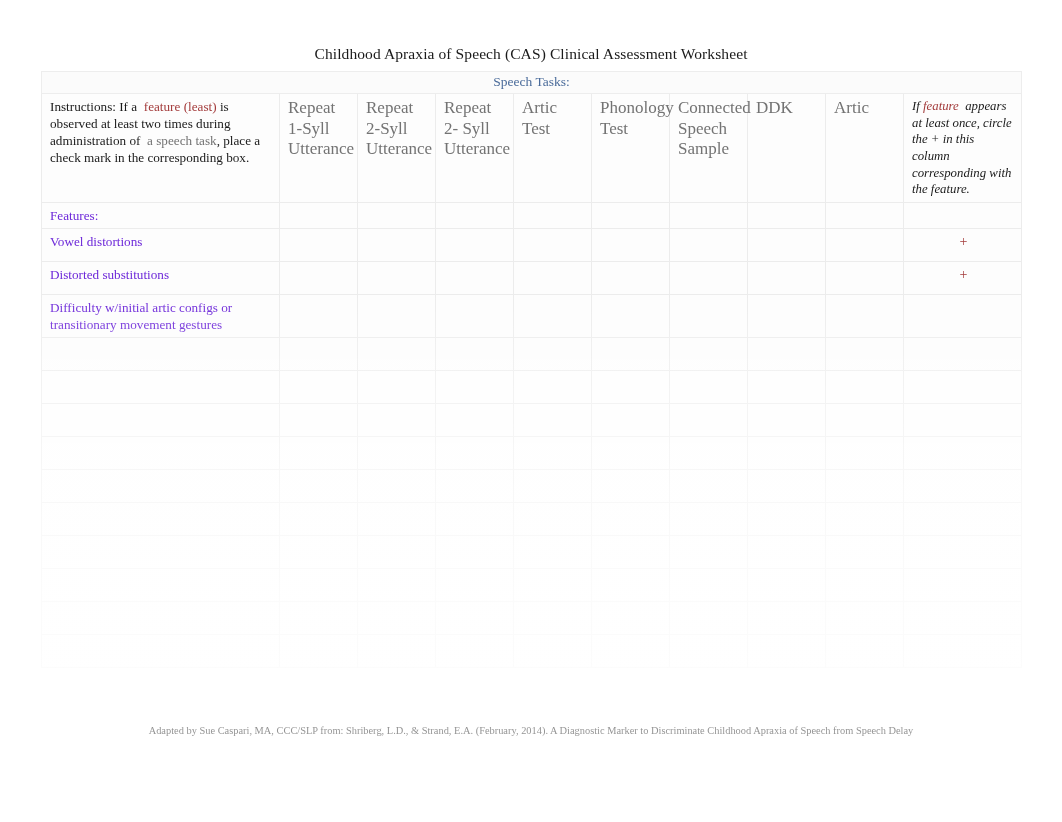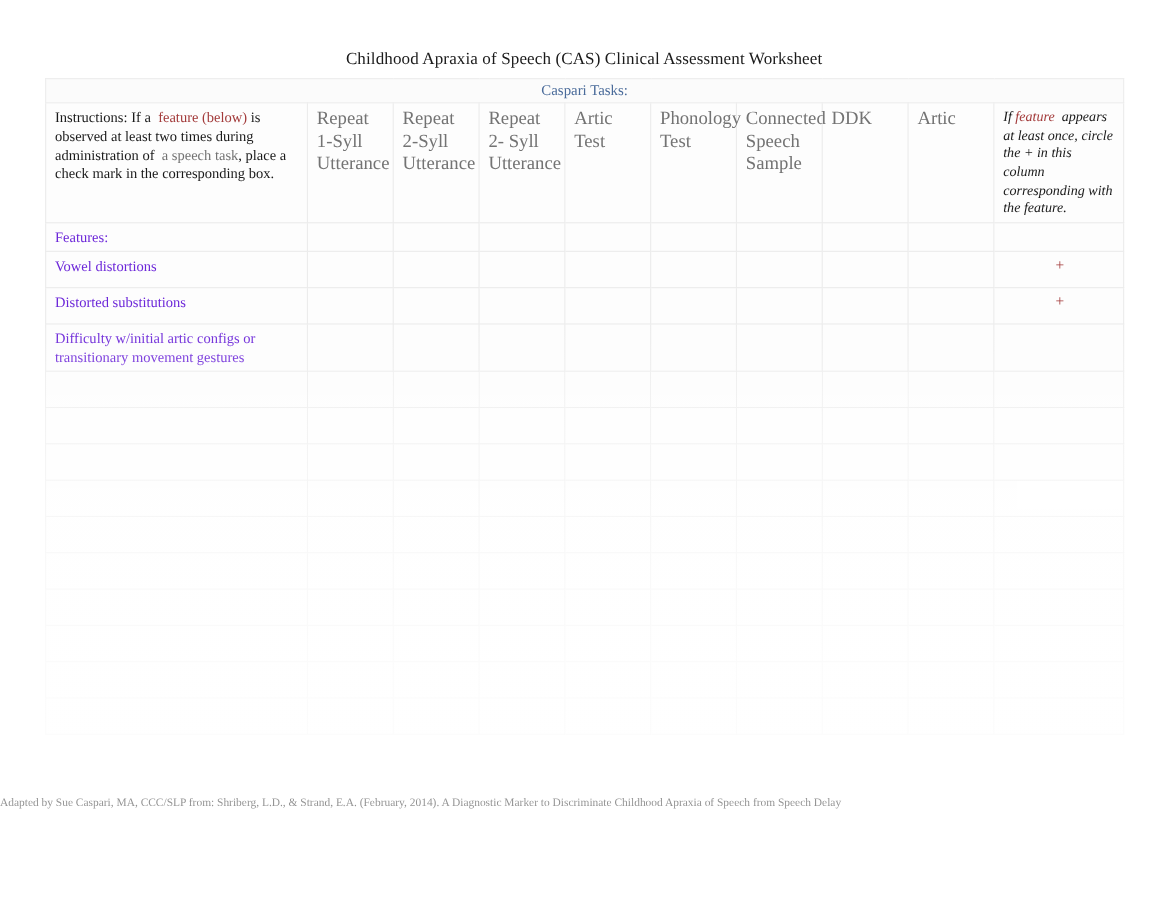--- a/index.html
+++ b/index.html
@@ -101,21 +101,21 @@
   tr.fade-5 { opacity: 0.16; }
   tr.fade-6 { opacity: 0.12; }
   tr.fade-7 { opacity: 0.09; }
   tr.fade-8 { opacity: 0.07; }
 
   .footer-note {
     position: absolute;
     top: 725px;
     left: 0;
     width: 1062px;
-    text-align: left;
+    text-align: center;
     font-size: 10.4px;
     color: #3a3a3a;
     opacity: 0.55;
   }
 
   
   .fade-veil {
     position: absolute;
     left: 0;
     top: 290px;
@@ -145,24 +145,24 @@
       <col style="width:78px">
       <col style="width:78px">
       <col style="width:78px">
       <col style="width:78px">
       <col style="width:78px">
       <col style="width:118px">
     </colgroup>
 
     <tbody id="table-body">
         <tr>
-          <td class="tasks-banner" colspan="10">Caspari Tasks:</td>
+          <td class="tasks-banner" colspan="10">Speech Tasks:</td>
         </tr>
         <tr>
-          <td class="instr-cell" rowspan="2"><span>Instructions: If a</span>&nbsp;&nbsp;<span class="hl-red">feature (below)</span> <span>is observed at least two times during administration of</span>&nbsp;&nbsp;<span class="hl-blue">a speech task</span><span>, place a check mark in the corresponding box.</span></td>
+          <td class="instr-cell" rowspan="2"><span>Instructions: If a</span>&nbsp;&nbsp;<span class="hl-red">feature (least)</span> <span>is observed at least two times during administration of</span>&nbsp;&nbsp;<span class="hl-blue">a speech task</span><span>, place a check mark in the corresponding box.</span></td>
           <td class="task-head" rowspan="2">Repeat 1-Syll Utterance</td>
           <td class="task-head" rowspan="2">Repeat 2-Syll Utterance</td>
           <td class="task-head" rowspan="2">Repeat 2- Syll Utterance</td>
           <td class="task-head" rowspan="2">Artic Test</td>
           <td class="task-head" rowspan="2">Phonology Test</td>
           <td class="task-head" rowspan="2">Connected Speech Sample</td>
           <td class="task-head" rowspan="2">DDK</td>
           <td class="task-head" rowspan="2">Artic</td>
           <td class="plus-head" rowspan="2"><span>If</span> <span class="hl-red">feature</span>&nbsp;&nbsp;<span>appears at least once, circle the + in this column corresponding with the feature.</span></td>
         </tr>

